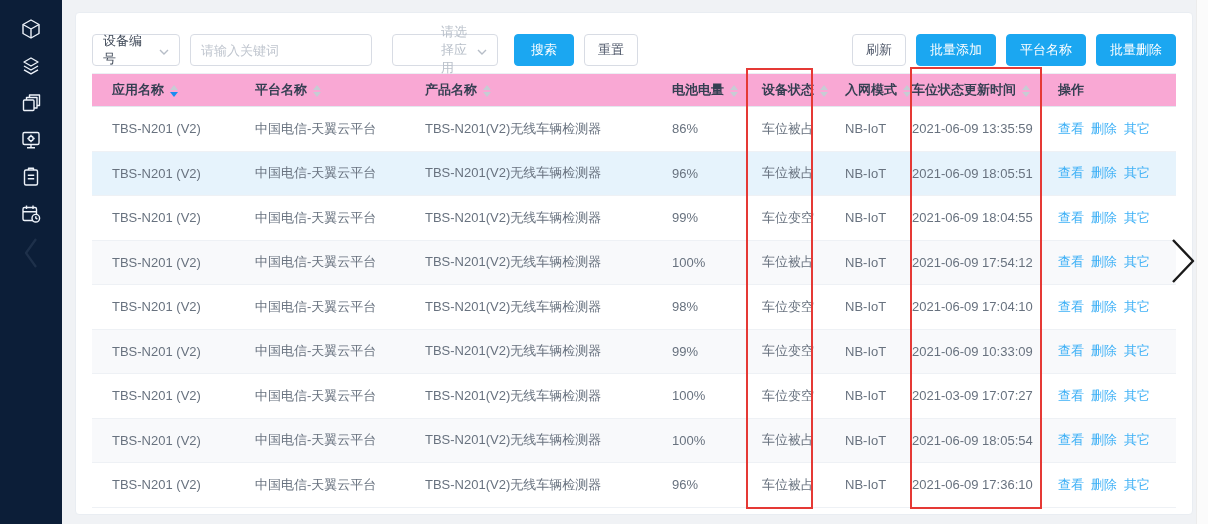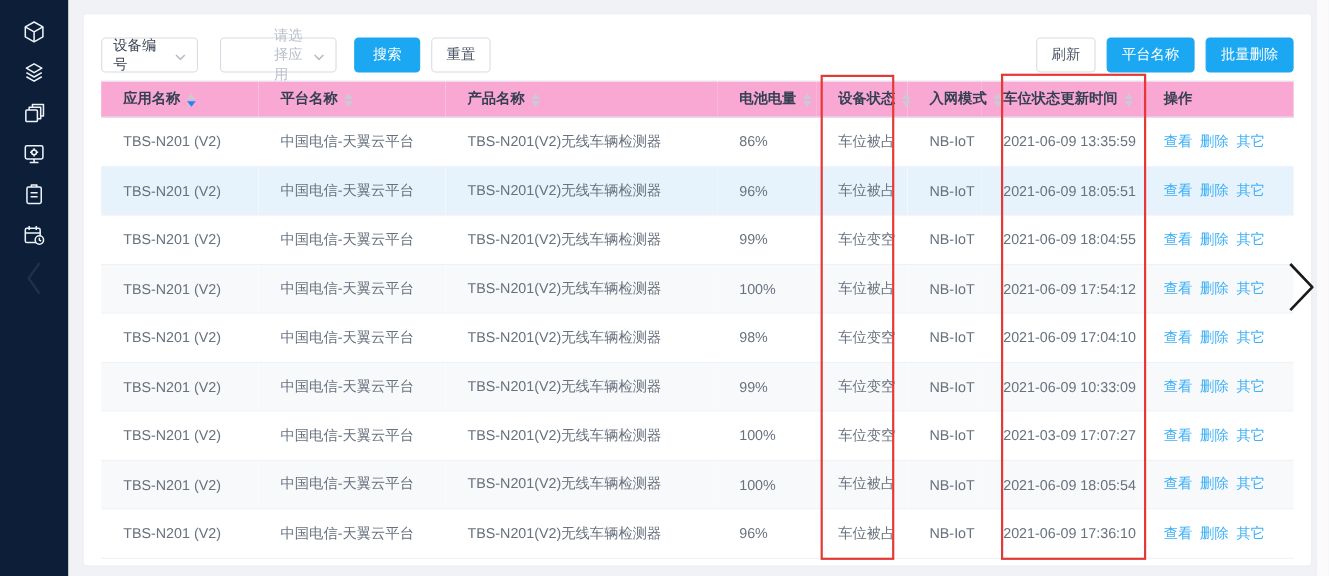--- a/index.html
+++ b/index.html
@@ -162,32 +162,34 @@
 
       <div class="toolbar">
         <div class="select sel-field">
           <span>设备编号</span>
           <span>
             <svg width="10" height="6" viewBox="0 0 10 6" fill="none" stroke="#b6bdc7" stroke-width="1.4">
                 <path d="M1 1 L5 5 L9 1"></path>
               </svg>
           </span>
         </div>
+        <input class="kw-input" type="text" placeholder="请输入关键词" style="">
         <div class="select sel-app ph" style="margin-left:10px;padding-left:48px;">
           <span>请选择应用</span>
           <span>
             <svg width="10" height="6" viewBox="0 0 10 6" fill="none" stroke="#b6bdc7" stroke-width="1.4">
                 <path d="M1 1 L5 5 L9 1"></path>
               </svg>
           </span>
         </div>
         <button class="btn primary search">搜索</button>
         <button class="btn">重置</button>
         <div class="grow"></div>
         <button class="btn">刷新</button>
+        <button class="btn primary">批量添加</button>
         <button class="btn primary">平台名称</button>
         <button class="btn primary">批量删除</button>
       </div>
 
       <div class="tbl-wrap">
         <table>
           <colgroup>
             <col style="width:143px">
               <col style="width:170px">
               <col style="width:247px">

